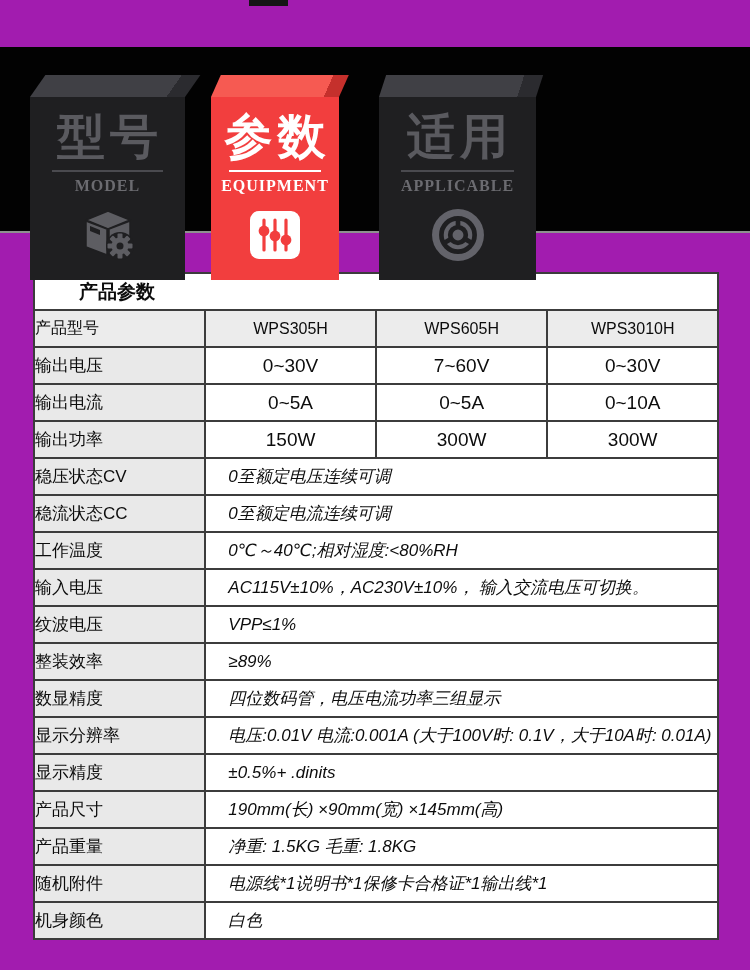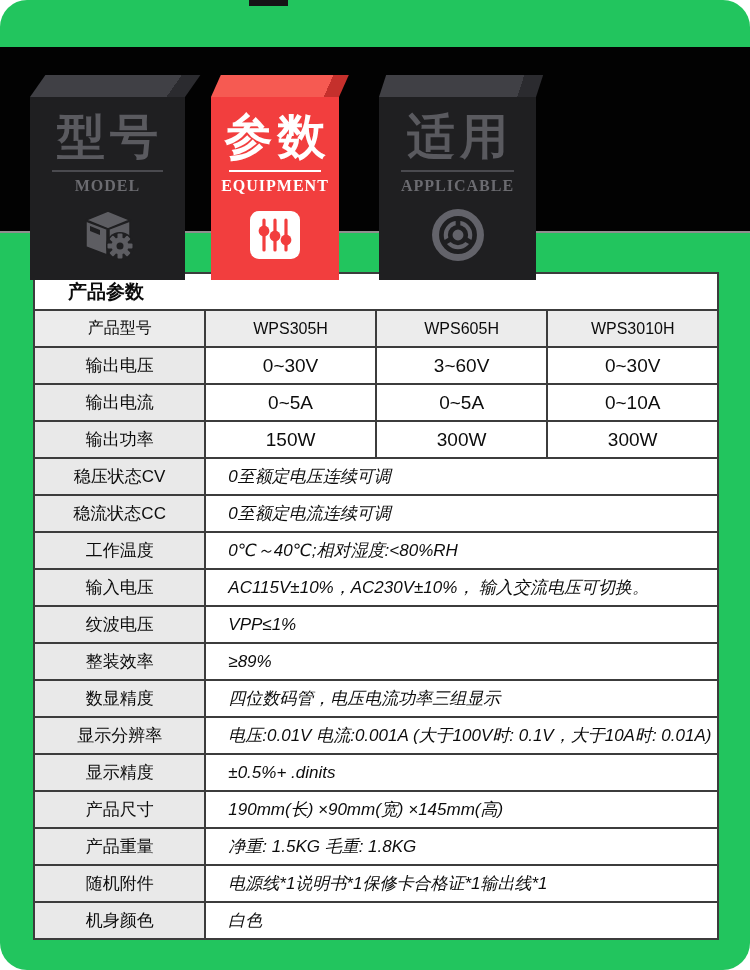--- a/index.html
+++ b/index.html
@@ -1,18 +1,18 @@
 <!DOCTYPE html>
 <html><head>
 <meta charset="utf-8">
 <style>
   * { margin:0; padding:0; box-sizing:border-box; }
   html,body { width:750px; height:970px; background:#ffffff;
     font-family:"Liberation Sans","DejaVu Sans",sans-serif; }
-  .page { position:relative; width:750px; height:970px; overflow:hidden; background:#22c55e;border-radius:27px; }
+  .page { position:relative; width:750px; height:970px; overflow:hidden; background:#a21caf; }
 
   
   .top-mark { position:absolute; left:249px; top:0; width:39px; height:6px; background:#151515; }
   .band { position:absolute; left:0; top:47px; width:750px; height:186px;
           background:#020202; border-bottom:2px solid #8f8f8f; }
 
   .banner { position:absolute; top:50px; height:183px; text-align:center; z-index:2; }
   .banner .flap { position:absolute; top:-22px; left:0; width:100%; height:22px;
                   transform-origin:left bottom; }
   .banner.dark { background:#1f1f21; }
@@ -31,22 +31,22 @@
   .banner.dark .b-sub { color:#6b6b70; }
   .banner.red  .b-sub { color:#ffffff; }
   .b-icon { margin-top:12px; height:56px; display:flex; align-items:center; justify-content:center; }
 
   
   table.spec { position:absolute; left:33px; top:272px; width:686px;
                border-collapse:collapse; border:2px solid #1f1f1f;
                font-family:"Liberation Sans","DejaVu Sans",sans-serif; }
   table.spec td { border:2px solid #3c3c3c; height:37px; color:#0c0c0c; }
   td.title-cell { background:#ffffff; font-size:19px; font-weight:700;
-                  padding-left:33px; height:38px;margin-left:11px; }
-  td.lbl { background:#e9e9e9; width:172px; text-align:center; font-size:17px; }
+                  padding-left:44px; height:38px;margin-left:11px; }
+  td.lbl { background:#e9e9e9; width:172px; text-align:left; font-size:17px; }
   td.val3 { text-align:center; font-size:19px; width:171px; background:#fff; }
   tr.model-row td { background:#ececec; font-size:16px; }
   td.valf { text-align:left; padding-left:22px; font-size:17px; background:#fff;font-style:italic; }
   td.valf .small { font-size:17px; }
 </style>
 </head>
 <body>
 
 <div class="page">
 
@@ -142,21 +142,21 @@
     </tr>
     <tr class="model-row">
       <td class="lbl">产品型号</td>
       <td class="val3">WPS305H</td>
       <td class="val3">WPS605H</td>
       <td class="val3">WPS3010H</td>
     </tr>
     <tr>
       <td class="lbl">输出电压</td>
       <td class="val3">0~30V</td>
-      <td class="val3">3~60V</td>
+      <td class="val3">7~60V</td>
       <td class="val3">0~30V</td>
     </tr>
     <tr>
       <td class="lbl">输出电流</td>
       <td class="val3">0~5A</td>
       <td class="val3">0~5A</td>
       <td class="val3">0~10A</td>
     </tr>
     <tr>
       <td class="lbl">输出功率</td>

